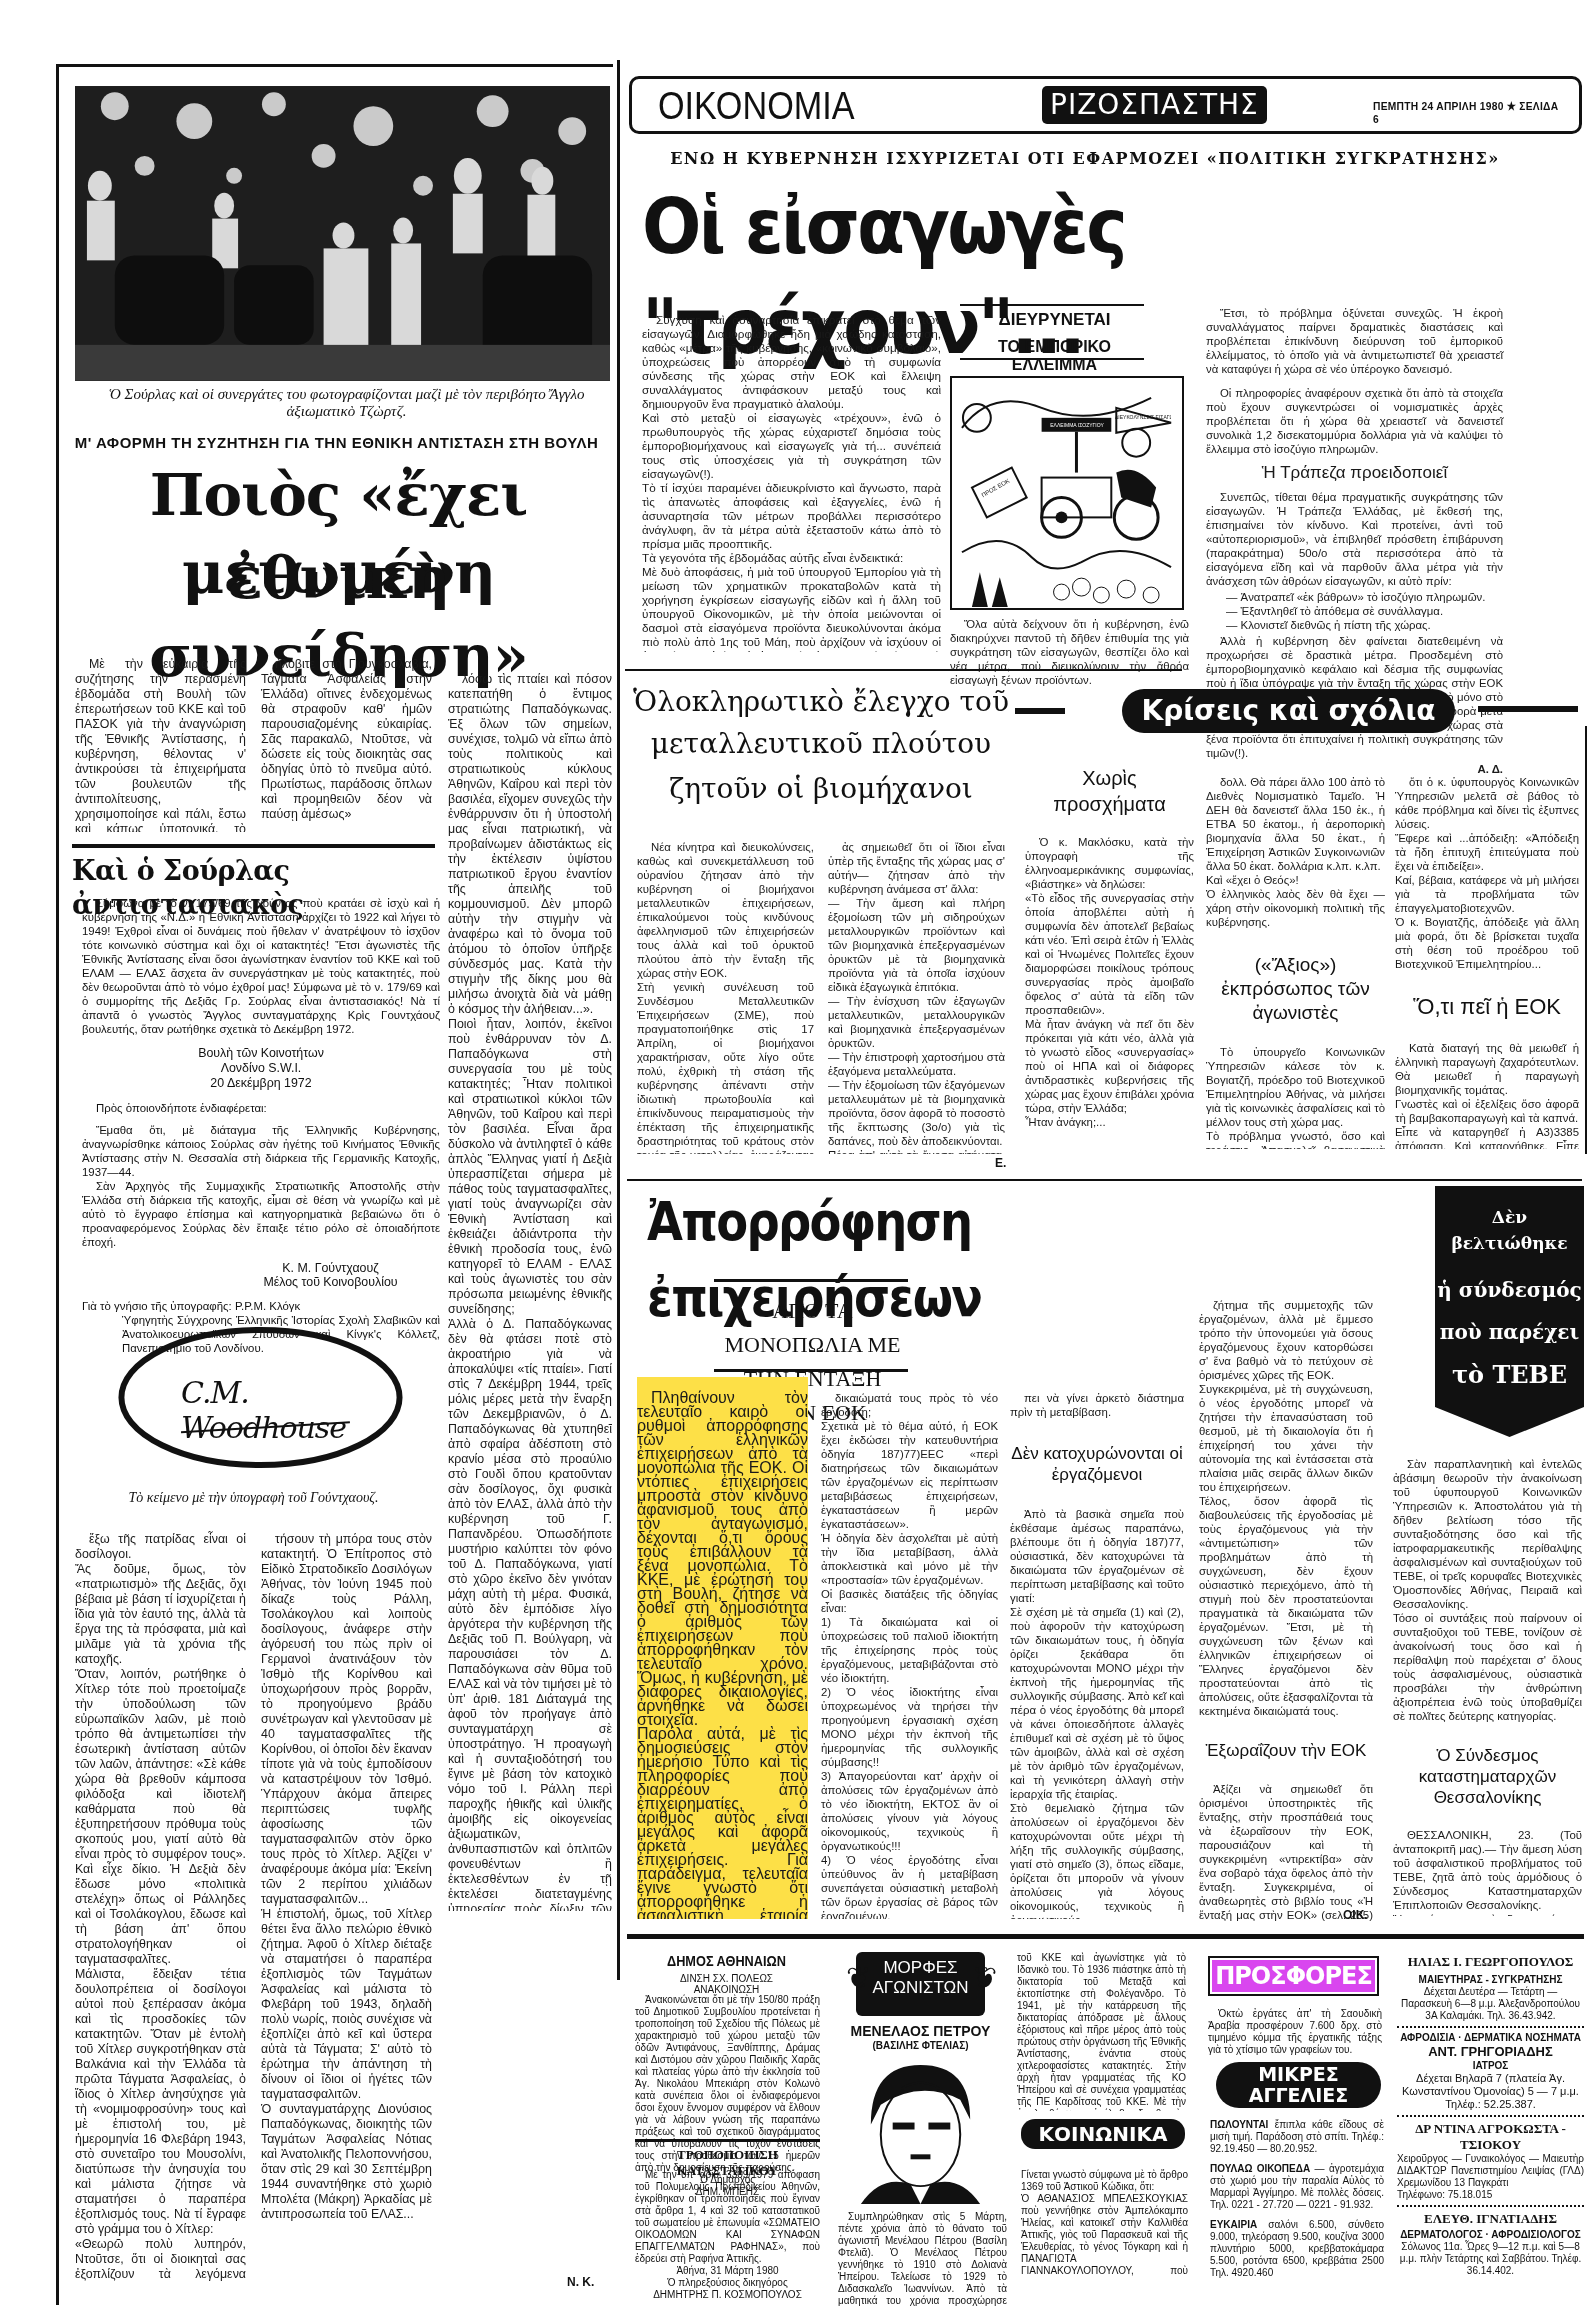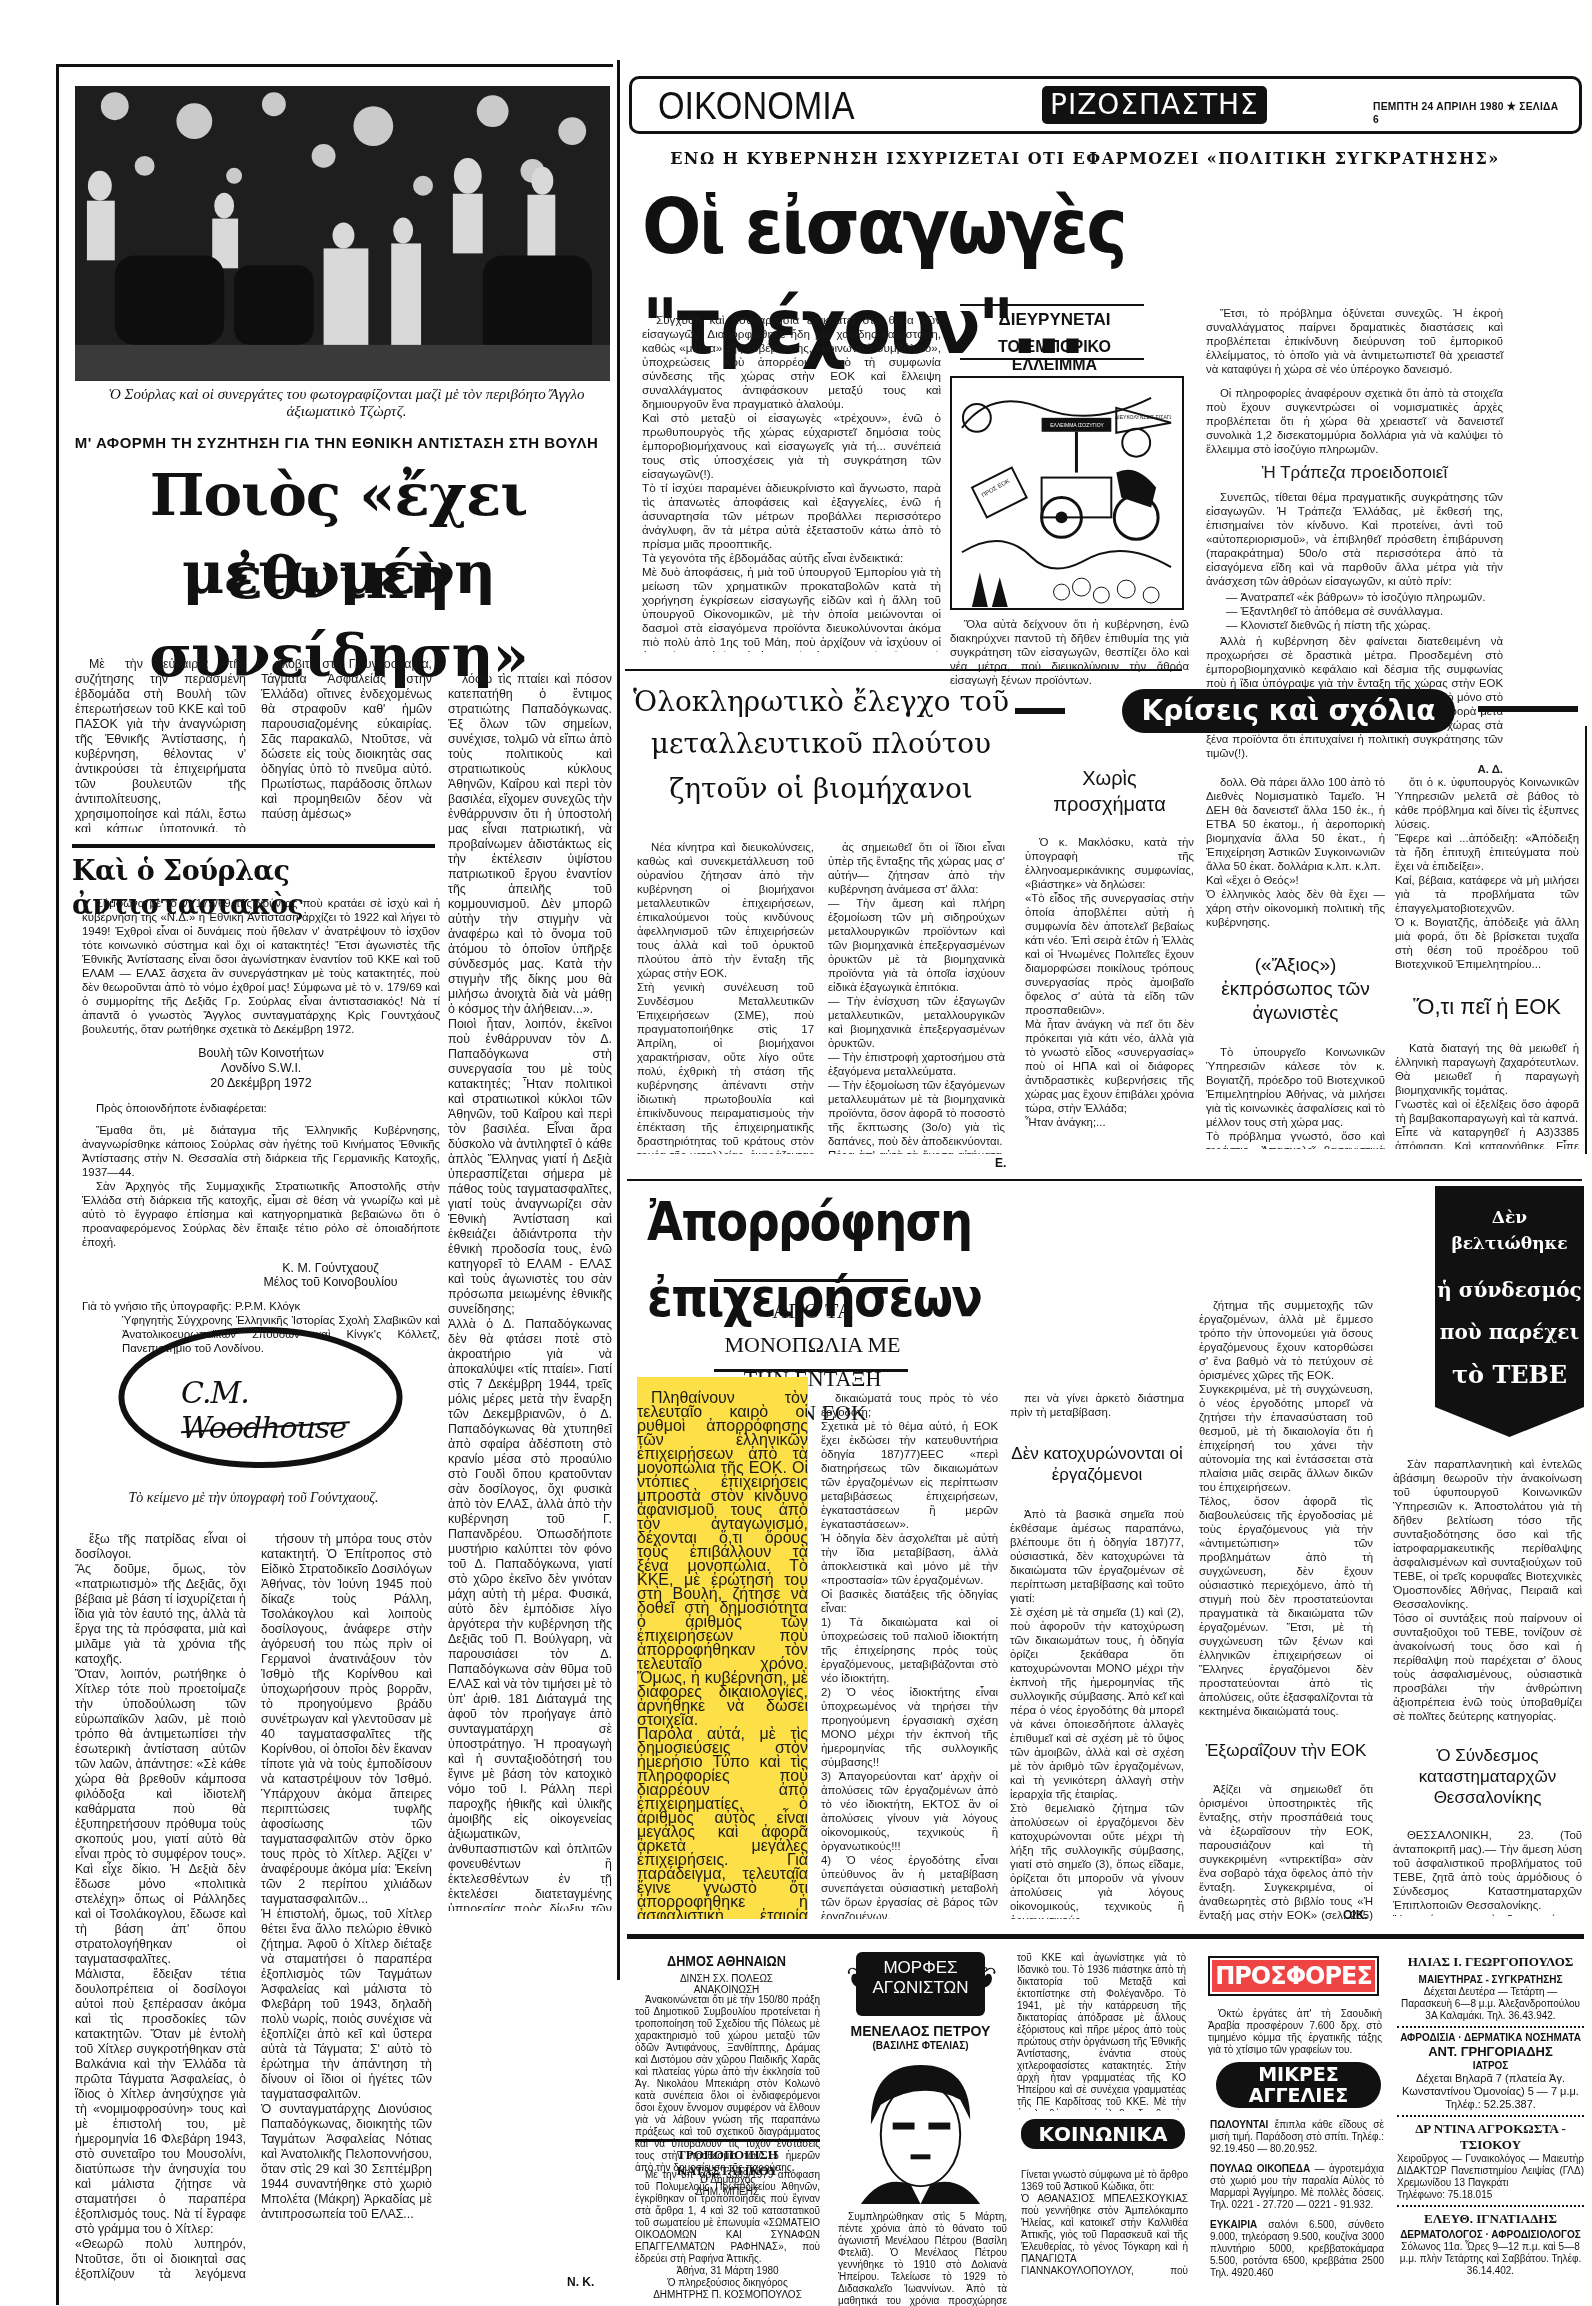--- a/index.html
+++ b/index.html
@@ -383,21 +383,21 @@
   <p>τοῦ ΚΚΕ καὶ ἀγωνίστηκε γιὰ τὸ Ιδανικὸ του. Τὸ 1936 πιάστηκε ἀπὸ τὴ δικτατορία τοῦ Μεταξᾶ καὶ ἐκτοπίστηκε στὴ Φολέγανδρο. Τὸ 1941, μὲ τὴν κατάρρευση τῆς δικτατορίας ἀπόδρασε μὲ ἄλλους ἐξόριστους καὶ πῆρε μέρος ἀπὸ τοὺς πρώτους στὴν ὀργάνωση τῆς Ἐθνικῆς Ἀντίστασης, ἐνάντια στοὺς χιτλεροφασίστες κατακτητές. Στὴν ἀρχὴ ἦταν γραμματέας τῆς ΚΟ Ἠπείρου καὶ σὲ συνέχεια γραμματέας τῆς ΠΕ Καρδίτσας τοῦ ΚΚΕ. Μὲ τὴν ἀπελευθέρωση ἀνέλαβε διευθυντὴς τῆς ἐφημερίδας «Φωνὴ τῆς Ἠπείρου». Γιὰ τὴ δράση του διώχτηκε, φυλακίστηκε καὶ σὲ συνέχεια ἐκτοπίστηκε στὴν Ἰκαρία καὶ ἀπὸ ἐκεῖ στὸ Μακρονήσι. Ἡ γυναίκα του Μαρίκα μὲ τὴν εὐκαιρία τῆς πενταετίας ἀπὸ τὸ θάνατό του, πρόσφερε στὴ μνήμη του γιὰ ἐνίσχυση τοῦ «ΡΙΖΟΣΠΑΣΤΗ» χίλιες δραχμές.</p>
 </div>
 
 <div class="abs pill" style="left:1021px; top:2119px; width:164px; height:30px; font-size:20px; line-height:30px; border-radius:14px;">ΚΟΙΝΩΝΙΚΑ</div>
 <div class="abs small" style="left:1021px; top:2157px; width:167px; height:119px; overflow:hidden; text-align:justify; font-size:10px; line-height:12px; white-space:pre-line;">
   <p>Γίνεται γνωστὸ σύμφωνα μὲ τὸ ἄρθρο 1369 τοῦ Ἀστικοῦ Κώδικα, ὅτι:
 Ὁ ΑΘΑΝΑΣΙΟΣ ΜΠΕΛΕΣΚΟΥΚΙΑΣ ποὺ γεννήθηκε στὸν Ἀμπελόκαμπο Ἠλείας, καὶ κατοικεῖ στὴν Καλλιθέα Ἀττικῆς, γιὸς τοῦ Παρασκευᾶ καὶ τῆς Ἐλευθερίας, τὸ γένος Τόγκαρη καὶ ἡ ΠΑΝΑΓΙΩΤΑ ΓΙΑΝΝΑΚΟΥΛΟΠΟΥΛΟΥ, ποὺ γεννήθηκε στὸν Ἀμπελόκαμπο Ἠλείας, κόρη τοῦ Γεωργίου καὶ τῆς Βασιλικῆς, τὸ γένος Μαγκαβᾶ, πρόκειται νὰ παντρευτοῦν στὴν Καλλιθέα Ἀττικῆς.</p>
 </div>
 
 <div class="abs" style="left:1208px; top:1956px; width:171px; height:40px; border:2px solid #111;">
-  <div style="margin:2px; background:#ef4444; color:#fff; text-align:center; font-family:'DejaVu Sans',sans-serif; font-weight:bold; font-size:24px; line-height:32px; letter-spacing:-1px;">ΠΡΟΣΦΟΡΕΣ</div>
+  <div style="margin:2px; background:#d946ef; color:#fff; text-align:center; font-family:'DejaVu Sans',sans-serif; font-weight:bold; font-size:24px; line-height:32px; letter-spacing:-1px;">ΠΡΟΣΦΟΡΕΣ</div>
 </div>
 <div class="abs small" style="left:1208px; top:2008px; width:174px; text-align:justify; font-size:10px; line-height:12px;">
   <p style="text-indent:10px;">Ὀκτὼ ἐργάτες ἀπ' τὴ Σαουδικὴ Ἀραβία προσφέρουν 7.600 δρχ. στὸ τιμημένο κόμμα τῆς ἐργατικῆς τάξης γιὰ τὸ χτίσιμο τῶν γραφείων του.</p>
 </div>
 
 <div class="abs pill" style="left:1216px; top:2062px; width:165px; height:46px; border-radius:24px; font-size:19px; line-height:21px; padding-top:2px;">
   <div>ΜΙΚΡΕΣ</div>
   <div>ΑΓΓΕΛΙΕΣ</div>
 </div>
 <div class="abs small" style="left:1210px; top:2119px; width:174px; font-size:10px; line-height:12px; text-align:justify;">

